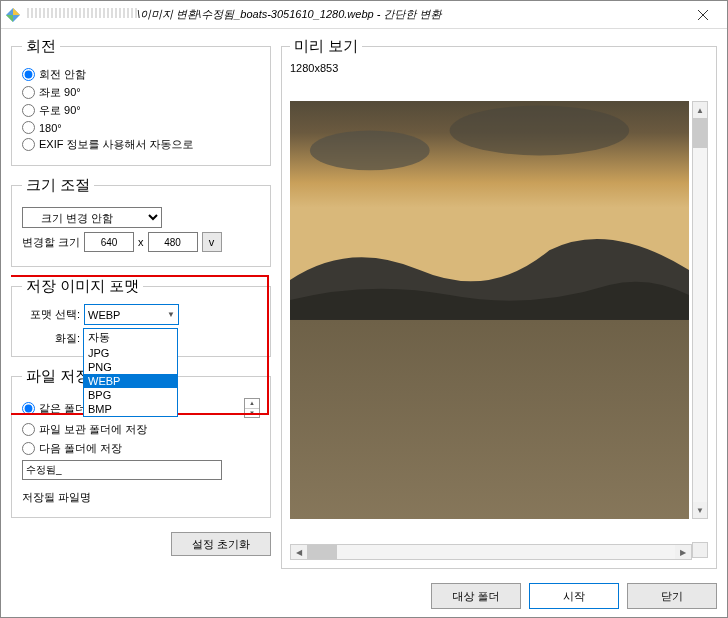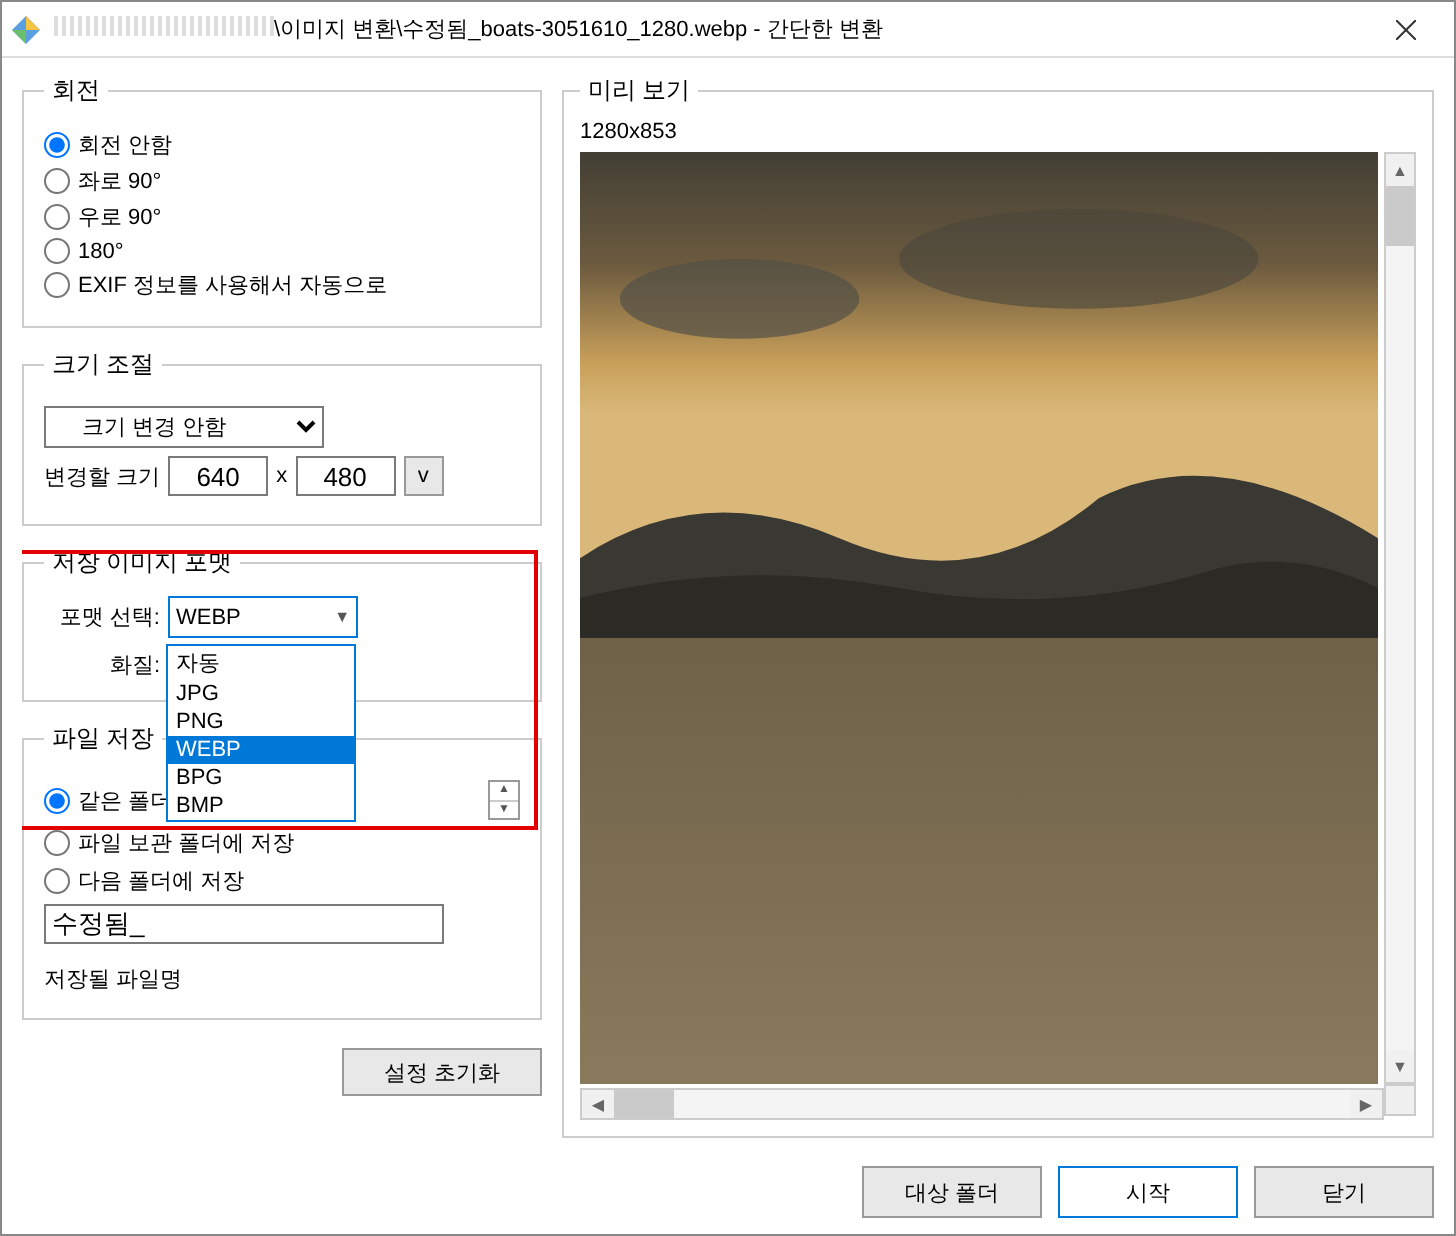--- a/index.html
+++ b/index.html
@@ -1,51 +1,51 @@
 <!DOCTYPE html>
 <html><head>
 <meta charset="utf-8">
 <style>
 * { box-sizing: border-box; margin: 0; padding: 0; font-family: "Malgun Gothic", "Segoe UI", sans-serif; font-size: 11px; }
 body { background: #fff; width: 728px; height: 618px; overflow: hidden; }
 .window { width: 728px; height: 618px; border: 1px solid #888; display: flex; flex-direction: column; background: #fff; }
 .titlebar { height: 28px; display: flex; align-items: center; padding: 0 4px; border-bottom: 1px solid #ddd; }
 .titlebar .icon-app { width: 16px; height: 16px; margin-right: 6px; }
-.titlebar .title { flex: 1; color: #000; font-size: 12px; white-space: nowrap; overflow: hidden; }
+.titlebar .title { flex: 1; color: #000; font-size: 12px; white-space: nowrap; overflow: hidden; font-style: italic; }
 .titlebar .close { width: 40px; height: 100%; display: flex; align-items: center; justify-content: center; color: #333; cursor: pointer; }
 .content { flex: 1; display: flex; padding: 8px 10px; gap: 10px; overflow: hidden; }
 .left { width: 260px; display: flex; flex-direction: column; gap: 4px; overflow: hidden; }
 .right { flex: 1; display: flex; flex-direction: column; overflow: hidden; }
 fieldset { border: 1px solid #ccc; padding: 8px 10px 10px; margin-bottom: 6px; }
-legend { padding: 0 4px; color: #000; font-size: 12px; font-family: Liberation Serif, serif; }
+legend { padding: 0 4px; color: #000; font-size: 15px; }
 .radio-row { display: flex; align-items: center; margin: 3px 0; }
 .radio-row input[type=radio] { margin-right: 4px; width: 13px; height: 13px; }
 .radio-row label { color: #000; }
 .row { display: flex; align-items: center; margin: 4px 0; gap: 4px; }
 select.combo { border: 1px solid #7a7a7a; height: 21px; width: 140px; background: #fff; padding: 0 14px; font-size: 11px; }
-input.text { border: 1px solid #7a7a7a; height: 20px; padding: 1px 3px; font-size: 13px; width: 100%; background: #fff; }
+input.text { border: 1px solid #7a7a7a; height: 20px; padding: 1px 3px; font-size: 10px; width: 100%; background: #fff; }
 input.text.small { width: 50px; text-align: center; }
 .btn-small { border: 1px solid #999; background: #e8e8e8; height: 20px; width: 20px; display: flex; align-items: center; justify-content: center; cursor: pointer; }
 .highlight-box { border: 2px solid #e30000; position: absolute; pointer-events: none; }
 .left-wrapper { position: relative; }
 .dropdown-open { position: absolute; border: 1px solid #0078d7; background: #fff; z-index: 50; width: 95px; }
 .dropdown-open .dd-item { padding: 1px 4px; cursor: pointer; }
 .dropdown-open .dd-item.selected { background: #0078d7; color: #fff; }
 .select-display { border: 1px solid #0078d7; height: 21px; width: 95px; display: flex; align-items: center; justify-content: space-between; padding: 0 3px; background: #fff; cursor: pointer; }
 .select-display .chev { color: #555; font-size: 8px; }
 .format-row { display: flex; align-items: center; gap: 4px; }
 .format-label { width: 58px; text-align: right; }
 .file-save-radio { display: flex; align-items: center; gap: 4px; }
 .updown { border: 1px solid #999; width: 16px; height: 20px; display: flex; flex-direction: column; }
 .updown .u, .updown .d { flex: 1; display: flex; align-items: center; justify-content: center; font-size: 6px; color: #555; cursor: pointer; }
 .updown .u { border-bottom: 1px solid #ccc; }
 .path-row { display: flex; align-items: center; gap: 2px; margin-left: 18px; margin-top: 2px; }
 .btn-dots { border: 1px solid #999; background: #e8e8e8; width: 22px; height: 20px; display: flex; align-items: center; justify-content: center; cursor: pointer; }
 .btn-reset { border: 1px solid #999; background: #e8e8e8; height: 24px; width: 100px; display: flex; align-items: center; justify-content: center; cursor: pointer; margin-left: auto; margin-top: 4px; }
-.preview-box { flex: 1; border: 1px solid #ccc; display: flex; flex-direction: column; padding: 6px 8px 8px; overflow: hidden; }
+.preview-box { flex: 1; border: 1px solid #ccc; display: flex; flex-direction: column; padding: 6px 8px 8px; overflow: hidden; gap: 23px; }
 .preview-dims { margin-bottom: 4px; color: #000; }
 .preview-image-wrap { flex: 1; position: relative; overflow: hidden; border-right: 1px solid transparent; }
 .preview-image { width: 100%; height: 100%; }
 .scrollbar-h { height: 16px; border: 1px solid #ccc; display: flex; align-items: center; margin-top: 2px; }
 .scrollbar-h .arrow { width: 16px; height: 100%; display: flex; align-items: center; justify-content: center; font-size: 8px; color: #666; cursor: pointer; background: #f0f0f0; }
 .scrollbar-h .track { flex: 1; position: relative; height: 100%; background: #f4f4f4; }
 .scrollbar-h .thumb { position: absolute; left: 0; top: 0; bottom: 0; width: 30px; background: #cacaca; }
 .scrollbar-v { width: 16px; border: 1px solid #ccc; display: flex; flex-direction: column; align-items: center; margin-left: 2px; }
 .scrollbar-v .arrow { height: 16px; width: 100%; display: flex; align-items: center; justify-content: center; font-size: 8px; color: #666; cursor: pointer; background: #f0f0f0; }
 .scrollbar-v .track { flex: 1; position: relative; width: 100%; background: #f4f4f4; }

